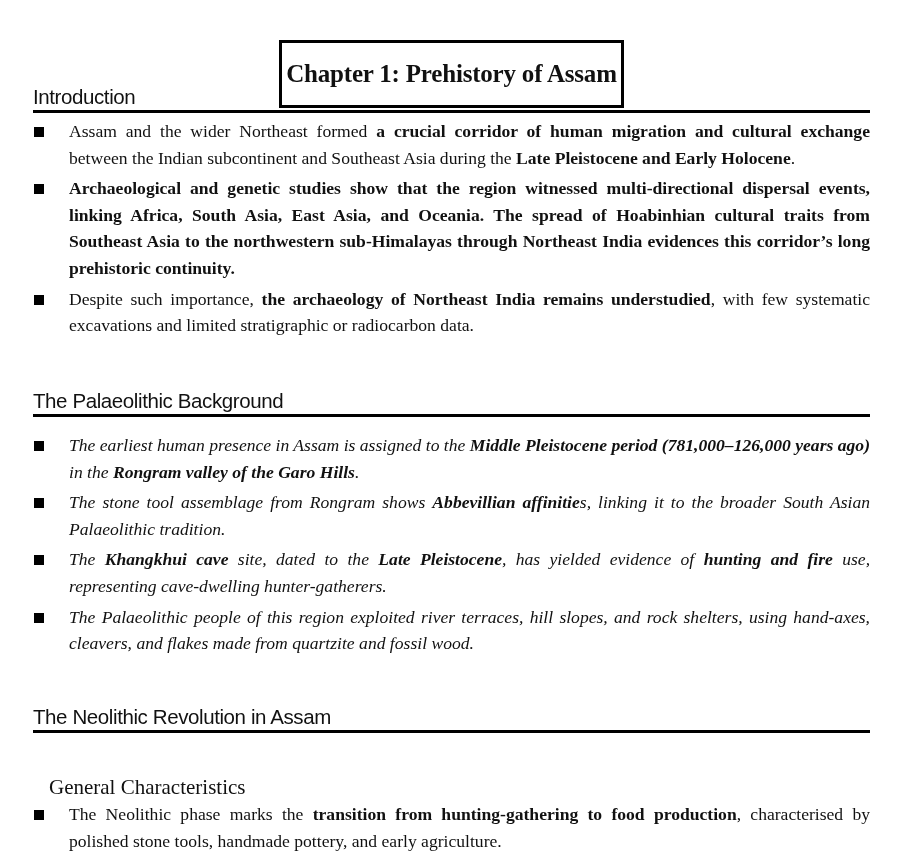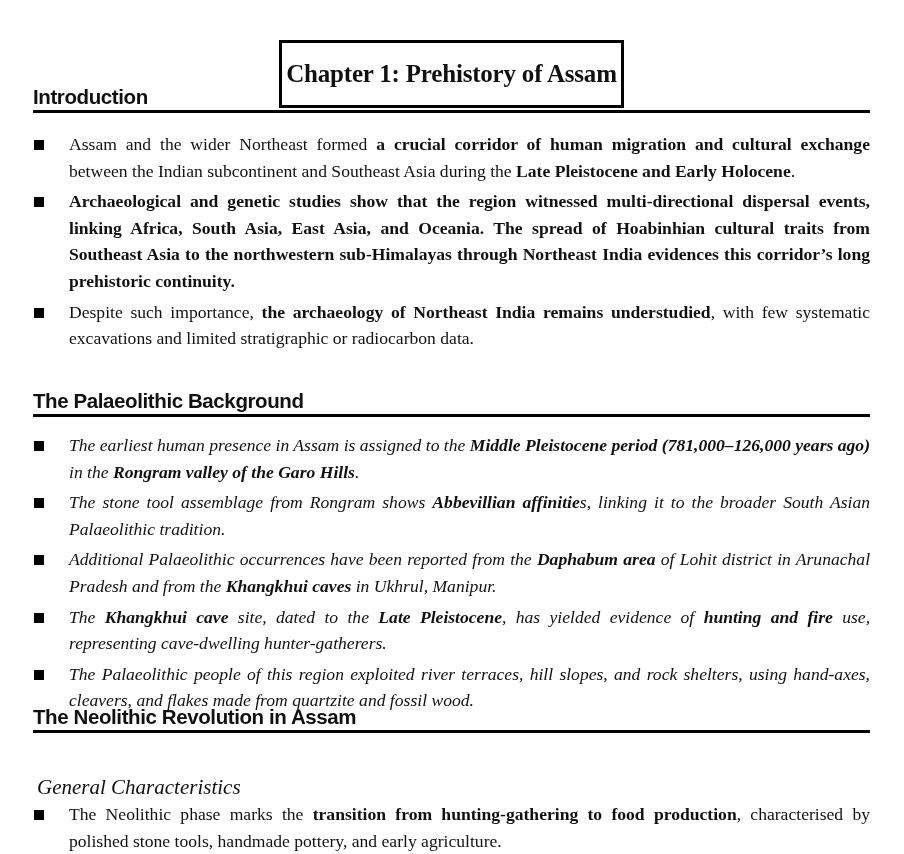--- a/index.html
+++ b/index.html
@@ -16,58 +16,57 @@
     padding: 16px 4px;
     font-family: "Liberation Serif", serif;
     font-weight: bold;
     font-size: 25px;
     line-height: 30px;
     letter-spacing: -0.2px;
   }
   .section-heading {
     position: absolute; left: 0; width: 837px;
     font-family: "Liberation Sans", sans-serif;
-    font-weight: bold; font-size: 20.5px; line-height: 24px;
+    font-weight: normal; font-size: 20.5px; line-height: 24px;
     letter-spacing: -0.4px;
     padding-bottom: 1px;
     border-bottom: 3px solid #000;
   }
   .sub-heading {
-    position: absolute; left: 4px;
+    position: absolute; left: 16px;
     font-family: "Liberation Serif", serif;
-    font-style: italic; font-size: 21px; line-height: 24px;
+    font-size: 21px; line-height: 24px;
   }
   .bullet-list { position: absolute; left: 0; width: 837px; margin: 0; padding: 0; list-style: none; }
   .bullet-item { position: relative; padding-left: 36px; font-size: 17.6px; line-height: 26.6px; text-align: justify; margin-bottom: 4px; }
   .bullet-marker {
     position: absolute; left: 1px; top: 9px;
     width: 10px; height: 10px; background: #000;
   }
   .bullet-item b { font-weight: bold; }
 </style>
 </head>
 <body>
 
 <div class="page">
   <div class="chapter-title-wrap">
     <span class="chapter-title">Chapter 1: Prehistory of Assam</span>
   </div>
 
   <div class="section-heading" style="top:85px;">Introduction</div>
-  <ul class="bullet-list" style="top:131px;">
+  <ul class="bullet-list" style="top:118px;">
       <li class="bullet-item"><span class="bullet-marker"></span><span>Assam and the wider Northeast formed </span><b>a crucial corridor of human migration and cultural exchange</b><span> between the Indian subcontinent and Southeast Asia during the </span><b>Late Pleistocene and Early Holocene</b><span>.</span></li>
       <li class="bullet-item"><span class="bullet-marker"></span><b>Archaeological and genetic studies show that the region witnessed multi-directional dispersal events, linking Africa, South Asia, East Asia, and Oceania. The spread of Hoabinhian cultural traits from Southeast Asia to the northwestern sub-Himalayas through Northeast India evidences this corridor’s long prehistoric continuity.</b></li>
       <li class="bullet-item"><span class="bullet-marker"></span><span>Despite such importance, </span><b>the archaeology of Northeast India remains understudied</b><span>, with few systematic excavations and limited stratigraphic or radiocarbon data.</span></li>
     </ul>
 
   <div class="section-heading" style="top:389px;">The Palaeolithic Background</div>
   <ul class="bullet-list" style="top:432px;font-style:italic;">
       <li class="bullet-item"><span class="bullet-marker"></span><span>The earliest human presence in Assam is assigned to the </span><b>Middle Pleistocene period (781,000–126,000 years ago)</b><span> in the </span><b>Rongram valley of the Garo Hills</b><span>.</span></li>
       <li class="bullet-item"><span class="bullet-marker"></span><span>The stone tool assemblage from Rongram shows </span><b>Abbevillian affinitie</b><span>s, linking it to the broader South Asian Palaeolithic tradition.</span></li>
-      <li class="bullet-item"><span class="bullet-marker"></span><span>Additional Palaeolithic occurrences have been reported from the </span><b>Daphabum area</b><span> of Lohit district in Arunachal Pradesh and from the </span><b>Khangkhui caves</b><span> in Ukhrul, Manipur.</span></li>
       <li class="bullet-item"><span class="bullet-marker"></span><span>The </span><b>Khangkhui cave</b><span> site, dated to the </span><b>Late Pleistocene</b><span>, has yielded evidence of </span><b>hunting and fire</b><span> use, representing cave-dwelling hunter-gatherers.</span></li>
       <li class="bullet-item"><span class="bullet-marker"></span><span>The Palaeolithic people of this region exploited river terraces, hill slopes, and rock shelters, using hand-axes, cleavers, and flakes made from quartzite and fossil wood.</span></li>
     </ul>
 
   <div class="section-heading" style="top:705px;">The Neolithic Revolution in Assam</div>
   <div class="sub-heading" style="top:775px;">General Characteristics</div>
   <ul class="bullet-list" style="top:801px;">
       <li class="bullet-item"><span class="bullet-marker"></span><span>The Neolithic phase marks the </span><b>transition from hunting-gathering to food production</b><span>, characterised by polished stone tools, handmade pottery, and early agriculture.</span></li>
     </ul>
 </div>

